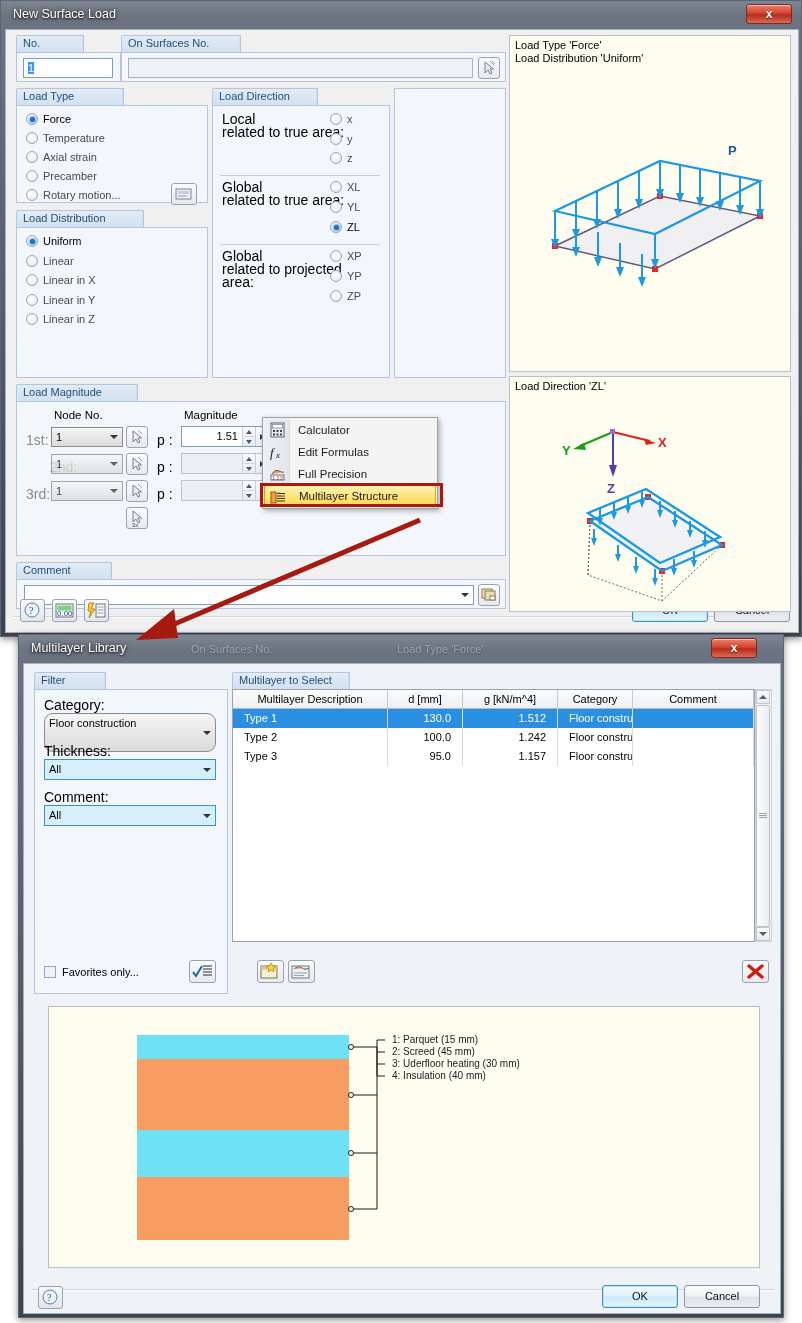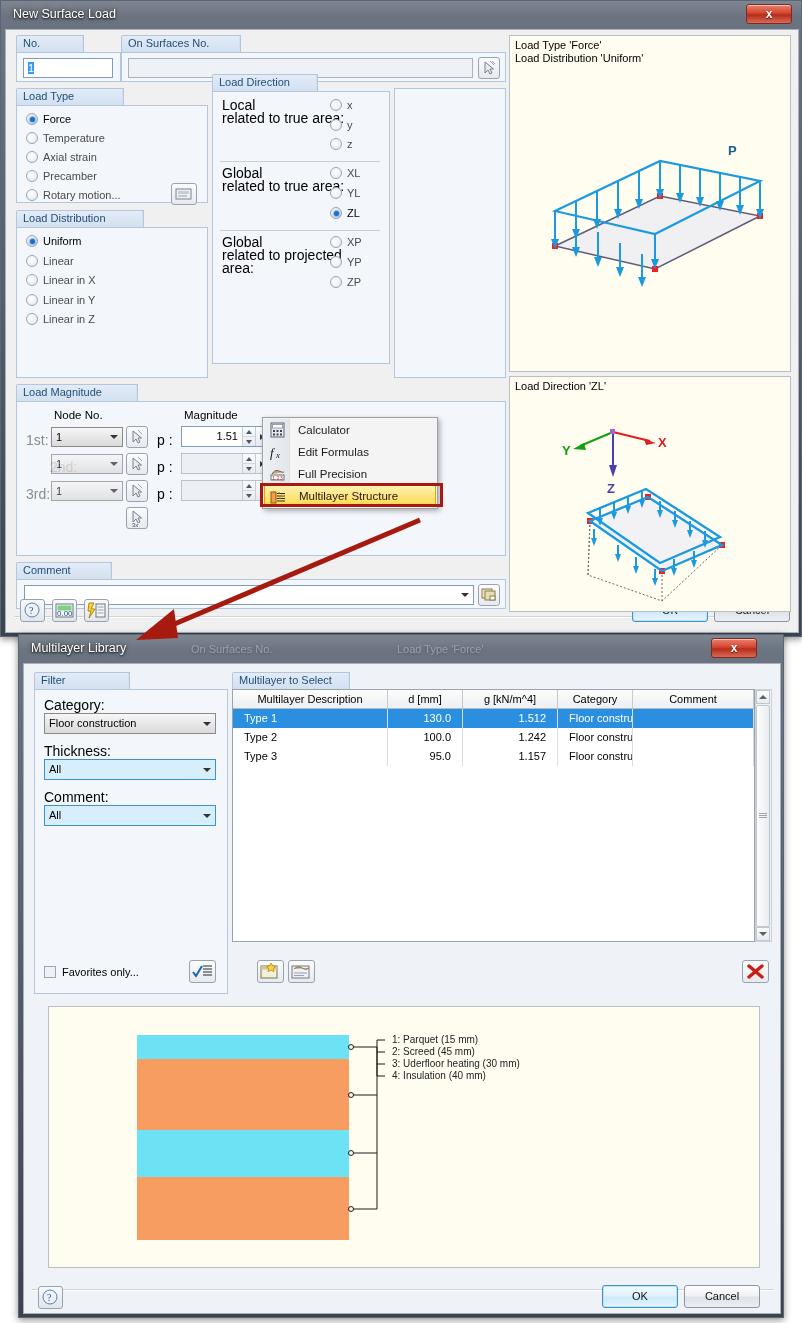--- a/index.html
+++ b/index.html
@@ -337,21 +337,21 @@
         </div>
       <div class="iconbtn" style="left:155px;top:95px;width:26px;height:22px;">
         <svg width="24" height="20" viewBox="0 0 24 20">
           <rect x="4" y="5" width="15" height="10" fill="#eceff3" stroke="#7d858f"></rect>
           <rect x="6" y="7" width="11" height="3" fill="#c7cdd5"></rect>
           <path d="M6 12 h9" stroke="#98a0aa"></path>
         </svg>
       </div>
     </div>
 
-    <div class="group" style="left:206px;top:44px;width:178px;height:290px;padding-left:24px;">
+    <div class="group" style="left:206px;top:58px;width:178px;height:290px;padding-left:24px;">
       <div class="group-head" style="width:106px;">Load Direction</div>
       <div class="group-body"></div>
 
       <div class="lbl" style="left:10px;top:25px;line-height:13px;white-space:pre;">Local
 related to true area:</div>
       <div class="radio dimtxt" style="left:118px;top:25px;">
         <span class="dot"></span>
         <span>x</span>
         </div>
       <div class="radio dimtxt" style="left:118px;top:45px;">
@@ -719,25 +719,25 @@
   <div class="titlebar">
     <div class="title-text">Multilayer Library</div>
     <div class="ghost-title" style="left:172px;top:8px;">On Surfaces No.</div>
     <div class="ghost-title" style="left:378px;top:8px;">Load Type 'Force'</div>
     <div class="closebtn" style="right:26px;">x</div>
   </div>
 
   <div class="client" style="left:4px;top:28px;width:758px;height:651px;background:#eff3f8;">
 
     <div class="group" style="left:10px;top:8px;width:194px;height:322px;">
-      <div class="group-head" style="width:96px;">Filter</div>
+      <div class="group-head" style="width:72px;">Filter</div>
       <div class="group-body"></div>
 
       <div class="lbl" style="left:10px;top:25px;">Category:</div>
-      <div class="combo gray" style="left:10px;top:41px;width:172px;height:21px;">
+      <div class="combo gray" style="left:10px;top:41px;width:172px;height:39px;border-radius:9px;">
         <span>Floor construction</span>
         <span class="arrow"></span>
       </div>
 
       <div class="lbl" style="left:10px;top:71px;">Thickness:</div>
       <div class="combo blue" style="left:10px;top:87px;width:172px;height:21px;">
         <span>All</span>
         <span class="arrow"></span>
       </div>
 

